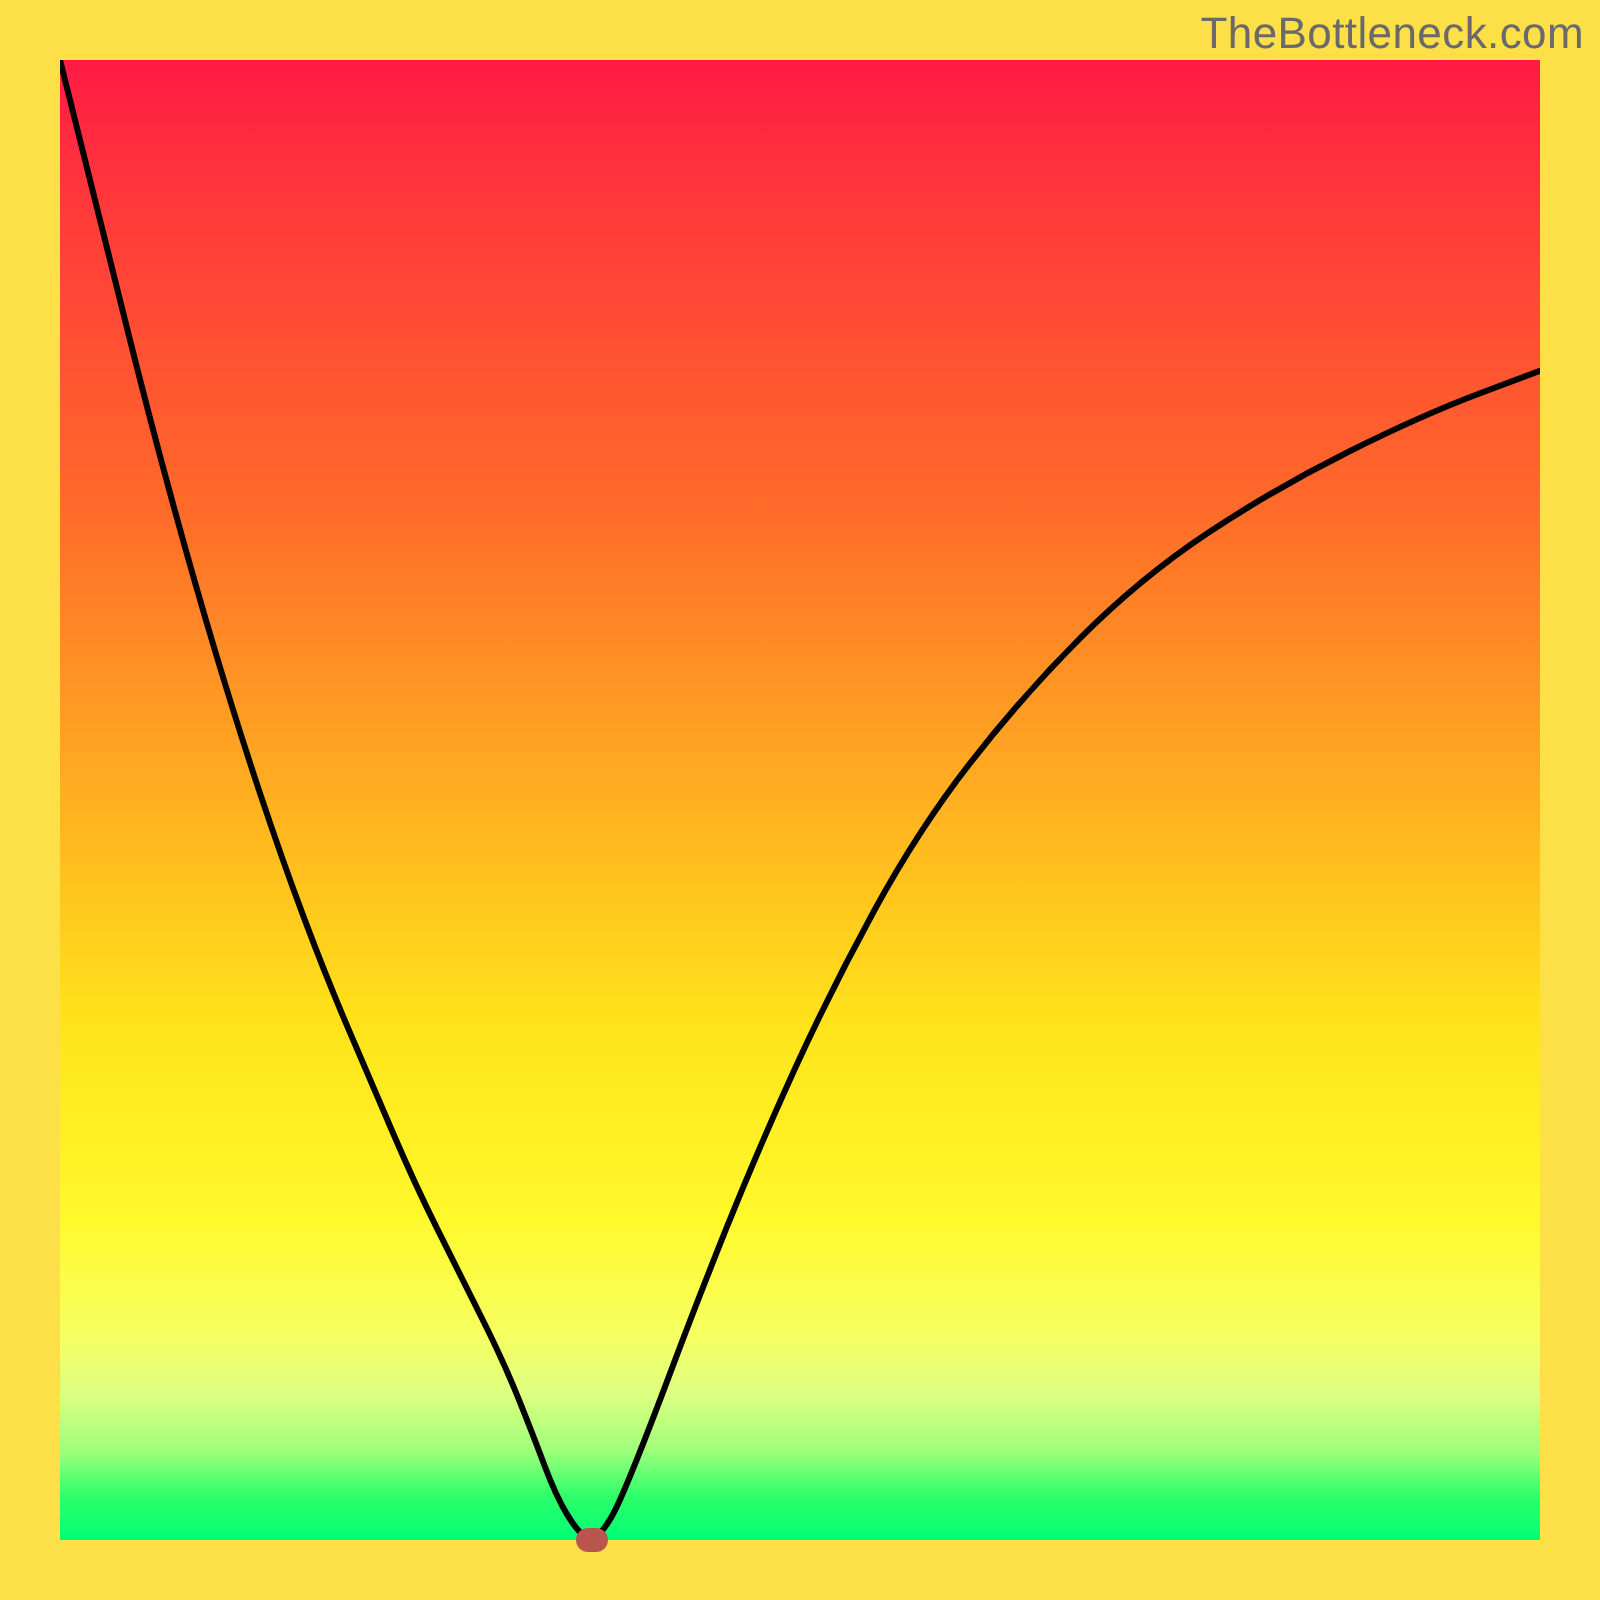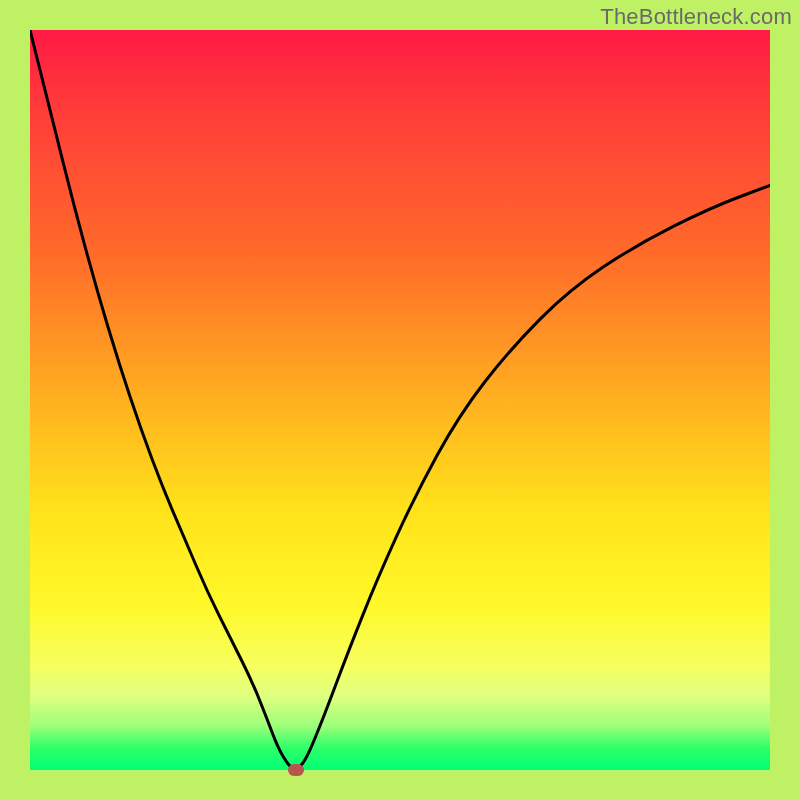--- a/index.html
+++ b/index.html
@@ -10,21 +10,21 @@
     background: #000000;
     overflow: hidden;
     font-family: Arial, Helvetica, sans-serif;
   }
   .frame {
     position: absolute;
     top: 0;
     left: 0;
     width: 800px;
     height: 800px;
-    background: #bef264;
+    background: #fde047;
   }
   .plot-area {
     position: absolute;
     left: 30px;
     top: 30px;
     width: 740px;
     height: 740px;
     
     background: linear-gradient(
       to bottom,

